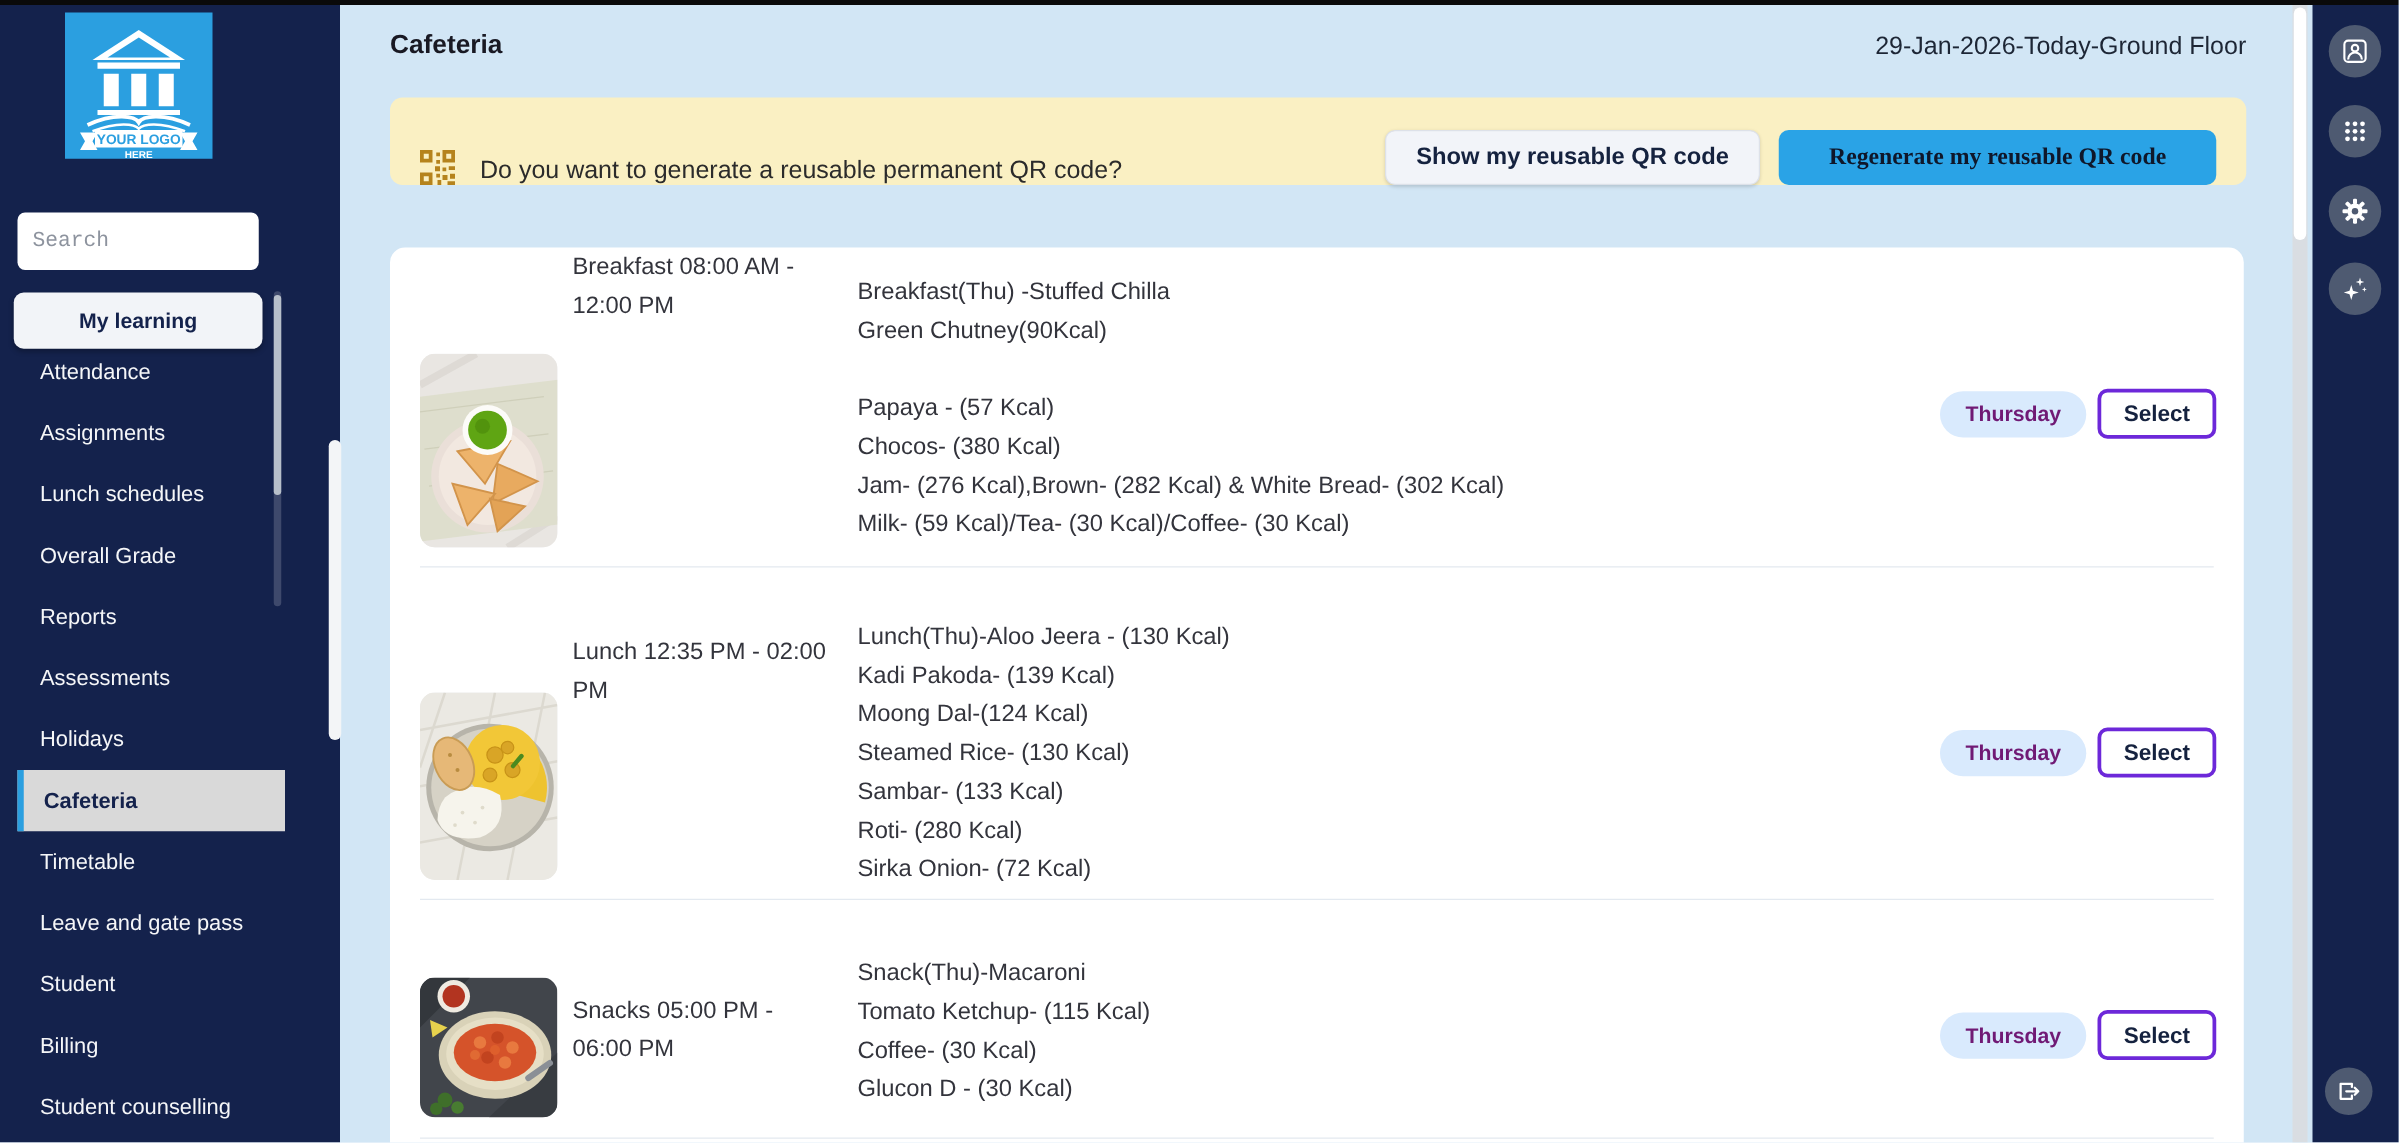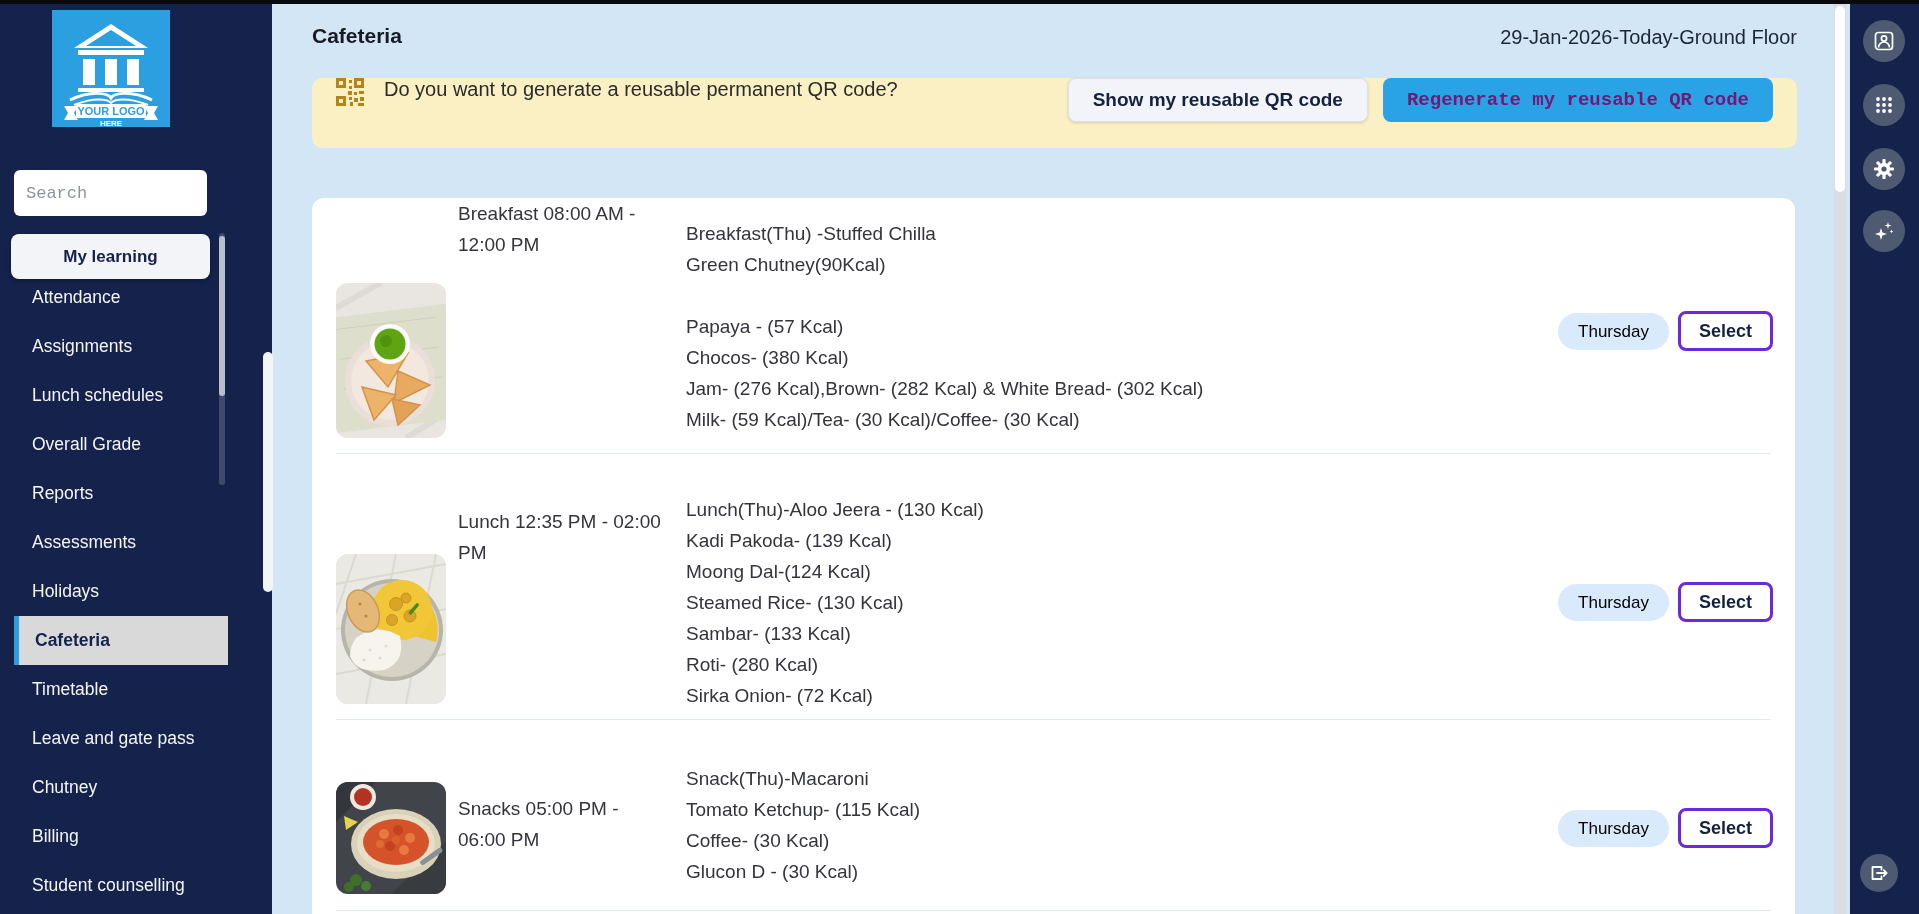--- a/index.html
+++ b/index.html
@@ -26,39 +26,39 @@
   .sb-track{position:absolute;left:219px;top:233px;width:6px;height:252px;background:rgba(255,255,255,.18);border-radius:3px}
   .sb-thumb{position:absolute;left:219px;top:236px;width:6px;height:160px;background:#b7bfca;border-radius:3px}
   .content-left-thumb{position:absolute;left:263px;top:352px;width:10px;height:240px;background:#f3f5f7;border-radius:6px;z-index:6}
 
   
   .main{position:absolute;left:272px;top:4px;width:1578px;height:910px;background:#d2e6f5}
   .page-title{position:absolute;left:40px;top:20px;font-size:21px;font-weight:bold;color:#191923}
   .date-info{position:absolute;right:53px;top:22px;font-size:20px;color:#1d2635}
 
   .banner{position:absolute;left:40px;top:74px;width:1485px;height:70px;background:#faf0c3;
-       border-radius:10px;display:flex;align-items:flex-start;box-sizing:border-box;padding:0 24px}
+       border-radius:10px;display:flex;align-items:flex-end;box-sizing:border-box;padding:0 24px}
   .qr-glyph{width:28px;height:28px;margin-right:20px;flex:none}
   .banner-q{font-size:20px;color:#2b2b2b}
   .banner-actions{margin-left:auto;display:flex;gap:15px}
   .show-btn{height:44px;padding:0 24px;background:#f2f4f9;border:1px solid #dde1e9;border-radius:8px;
        font-family:"Liberation Sans",sans-serif;font-size:19px;font-weight:bold;color:#15223f;
        box-shadow:0 1px 3px rgba(0,0,0,.15);cursor:pointer}
-  .regen-btn{height:44px;padding:0 24px;background:#2aa3e6;border:none;border-radius:8px;
-       font-family:Liberation Mono, monospace;font-size:19px;font-weight:bold;color:#701a75;cursor:pointer}
+  .regen-btn{height:44px;padding:0 40px;background:#2aa3e6;border:none;border-radius:8px;
+       font-family:Liberation Serif, serif;font-size:19px;font-weight:bold;color:#0f172a;cursor:pointer}
 
   .card{position:absolute;left:40px;top:194px;width:1483px;height:760px;background:#fff;border-radius:12px}
   .meal-row{position:relative;margin:0 24px;display:flex;align-items:flex-start;border-bottom:1px solid #e3e9f0}
   .meal-img{width:110px;border-radius:12px;overflow:hidden;flex:none;background:#eee}
   .meal-img svg{display:block}
   .time-col{width:228px;margin-left:12px;font-size:19px;color:#33343c;line-height:31px}
   .menu-col{flex:1;font-size:19px;color:#33343c}
   .menu-line{line-height:31px;min-height:31px;white-space:nowrap}
   .chip-col{position:absolute;right:-2px;display:flex;align-items:center;gap:9px}
-  .day-chip{background:#d9eafd;color:#000000;font-weight:normal;font-size:17px;height:37px;
+  .day-chip{background:#d9eafd;color:#701a75;font-weight:bold;font-size:17px;height:37px;
        line-height:37px;padding:0 20px;border-radius:19px}
   .select-btn{background:#fff;border:3px solid #6d28d9;border-radius:8px;height:40px;padding:0 18px;
        font-family:"Liberation Sans",sans-serif;font-size:18px;font-weight:bold;color:#15223f;cursor:pointer}
 
   .r-breakfast{height:255px}
   .r-breakfast .meal-img{height:155px;margin-top:85px}
   .r-breakfast .time-col{}
   .r-breakfast .menu-col{padding-top:20px}
   .r-breakfast .chip-col{top:113px}
   .r-lunch{height:265px}
@@ -119,21 +119,21 @@
       <div class="sb-item"><span class="mi-label">Attendance</span></div>
       <div class="sb-item"><span class="mi-label">Assignments</span></div>
       <div class="sb-item"><span class="mi-label">Lunch schedules</span></div>
       <div class="sb-item"><span class="mi-label">Overall Grade</span></div>
       <div class="sb-item"><span class="mi-label">Reports</span></div>
       <div class="sb-item"><span class="mi-label">Assessments</span></div>
       <div class="sb-item"><span class="mi-label">Holidays</span></div>
       <div class="sb-item active"><span class="mi-label">Cafeteria</span></div>
       <div class="sb-item"><span class="mi-label">Timetable</span></div>
       <div class="sb-item"><span class="mi-label">Leave and gate pass</span></div>
-      <div class="sb-item"><span class="mi-label">Chutney</span></div>
+      <div class="sb-item"><span class="mi-label">Student</span></div>
       <div class="sb-item"><span class="mi-label">Billing</span></div>
       <div class="sb-item"><span class="mi-label">Student counselling</span></div>
     </nav>
 
   <div class="sb-track"></div>
   <div class="sb-thumb"></div>
 </div>
 <div class="content-left-thumb"></div>
 
 <div class="main">

